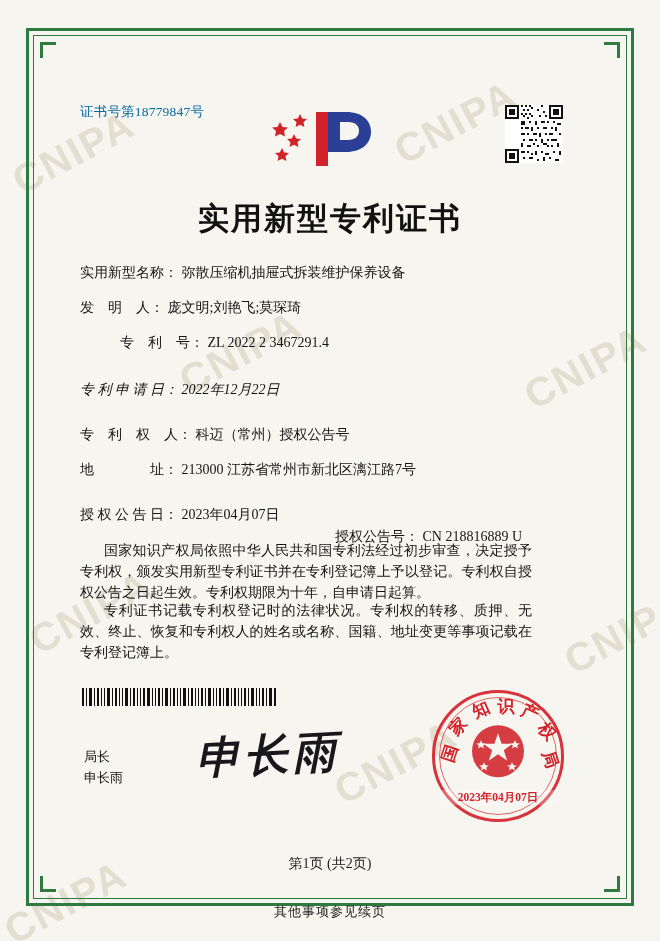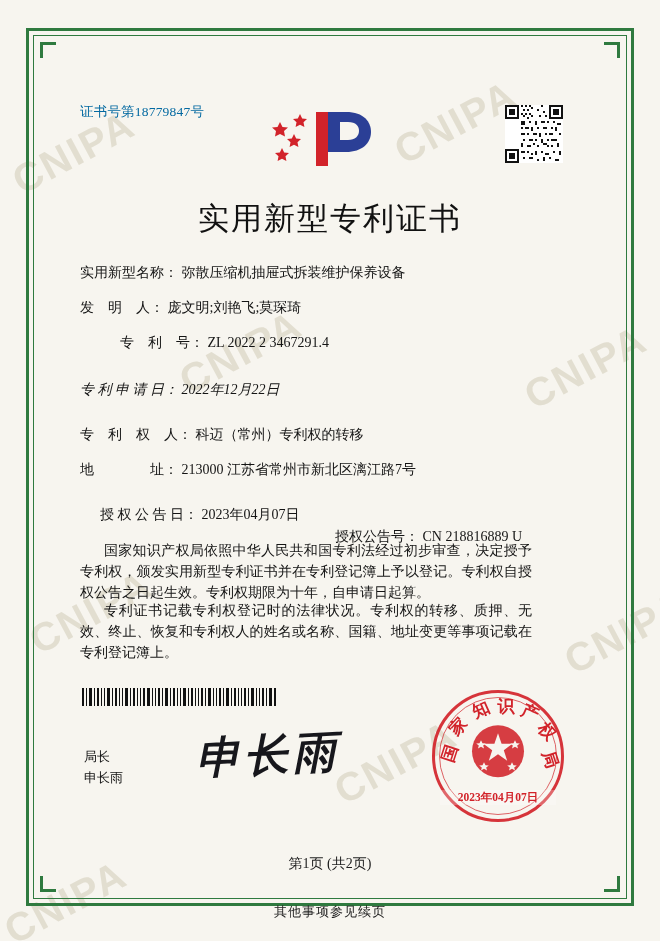--- a/index.html
+++ b/index.html
@@ -93,21 +93,21 @@
     background-color: #fff;
   }
 
   .title {
     position: absolute;
     left: 0;
     right: 0;
     top: 198px;
     text-align: center;
     font-size: 31px;
-    font-weight: normal;
+    font-weight: bold;
     letter-spacing: 2px;
     color: #111;
   }
 
   .field {
     position: absolute;
     left: 80px;
     font-size: 14px;
     color: #141414;
     white-space: nowrap;
@@ -119,21 +119,21 @@
   .field .val {
     display: inline-block;
     color: #141414;
   }
   .f1 { top: 264px; }
   .f2 { top: 299px; }
   .f3 { top: 334px; margin-left: 40px; }
   .f4 { top: 381px; font-style: italic; }
   .f5 { top: 426px; }
   .f6 { top: 461px; }
-  .f7 { top: 506px; margin-left: 20px; }
+  .f7 { top: 506px; }
   .f8 { top: 528px; left: 335px; }
 
   .para {
     position: absolute;
     left: 80px;
     width: 452px;
     font-size: 14px;
     line-height: 21px;
     color: #141414;
     text-align: justify;
@@ -381,21 +381,21 @@
 <div class="field f3">
   <span class="lbl">专　利　号：</span>
   <span class="val">ZL 2022 2 3467291.4</span>
 </div>
 <div class="field f4">
   <span class="lbl">专 利 申 请 日：</span>
   <span class="val">2022年12月22日</span>
 </div>
 <div class="field f5">
   <span class="lbl">专　利　权　人：</span>
-  <span class="val">科迈（常州）专利权的转移</span>
+  <span class="val">科迈（常州）授权公告号</span>
 </div>
 <div class="field f6">
   <span class="lbl">地　　　　址：</span>
   <span class="val">213000 江苏省常州市新北区漓江路7号</span>
 </div>
 <div class="field f7">
   <span class="lbl">授 权 公 告 日：</span>
   <span class="val">2023年04月07日</span>
 </div>
 <div class="field f8">

